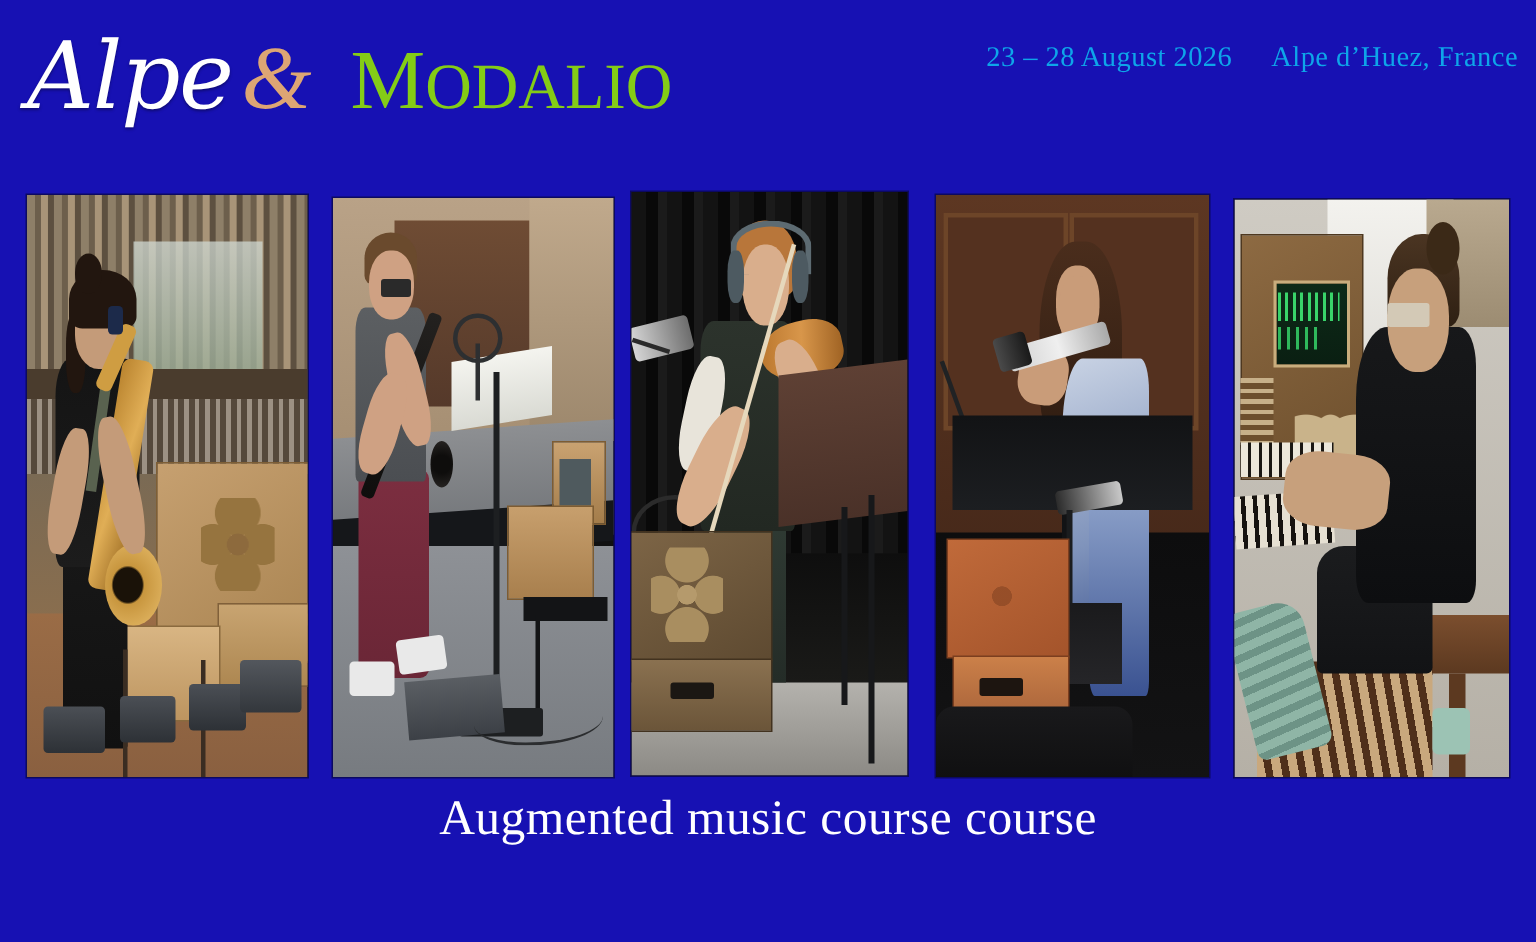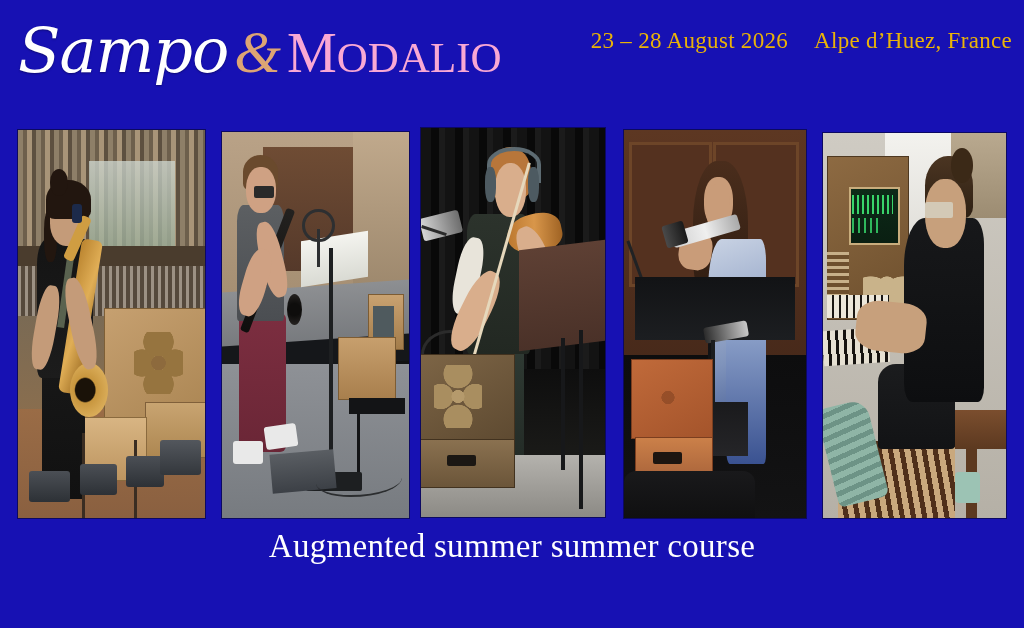--- a/index.html
+++ b/index.html
@@ -41,32 +41,33 @@
   #logo .word-amp {
     font-family: "Liberation Serif", serif;
     font-style: italic;
     font-size: 60px;
     color: #dda574;
     padding: 0 6px;
   }
   #logo .word-modalio {
     font-family: "Liberation Serif", serif;
     font-size: 56px;
-    color: #f9a8d4;
+    color: #84cc16;
     letter-spacing: 0px;
+    margin-left: 20px;
   }
   #logo .word-modalio .cap { font-size: 56px; }
   #logo .word-modalio .sc  { font-size: 43px; }
 
   #meta {
     position: absolute;
     right: 12px;
     top: 28px;
-    color: #eab308;
-    font-size: 23px;
+    color: #0ea5e9;
+    font-size: 19px;
     letter-spacing: 0.3px;
     white-space: nowrap;
     text-align: center;
   }
   #meta .meta-dates { margin-right: 26px; }
 
   #academy {
     position: absolute;
     left: 565px;
     top: 72px;
@@ -397,21 +398,21 @@
   }
 </style>
 </head>
 <body>
 
 <div id="poster">
 
   <div id="header">
 
     <div id="logo">
-      <span class="word-sampo">Sampo</span><span class="word-amp">&amp;</span><span class="word-modalio"><span class="cap">M</span><span class="sc">ODALIO</span></span>
+      <span class="word-sampo">Alpe</span><span class="word-amp">&amp;</span><span class="word-modalio"><span class="cap">M</span><span class="sc">ODALIO</span></span>
     </div>
 
     <div id="meta">
       <span class="meta-dates">23 – 28 August 2026</span><span>Alpe d’Huez, France</span>
     </div>
 
   </div>
 
   <div id="strip">
 
@@ -563,15 +564,15 @@
           <div class="o body5"></div>
         <div class="o hair5"></div>
           <div class="o head5"></div>
           <div class="o bun5"></div>
           <div class="o glasses5"></div>
         <div class="o arm5"></div>
       </div>
     </div>
   </div>
 
-  <div id="tagline">Augmented summer summer course</div>
+  <div id="tagline">Augmented music course course</div>
 
 </div>
 
 </body></html>

